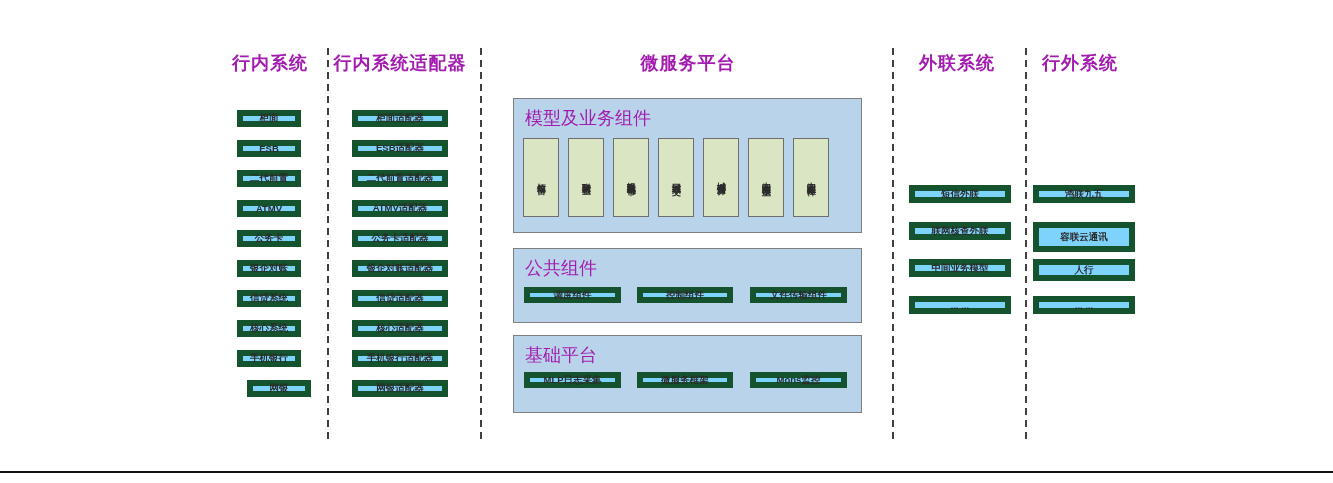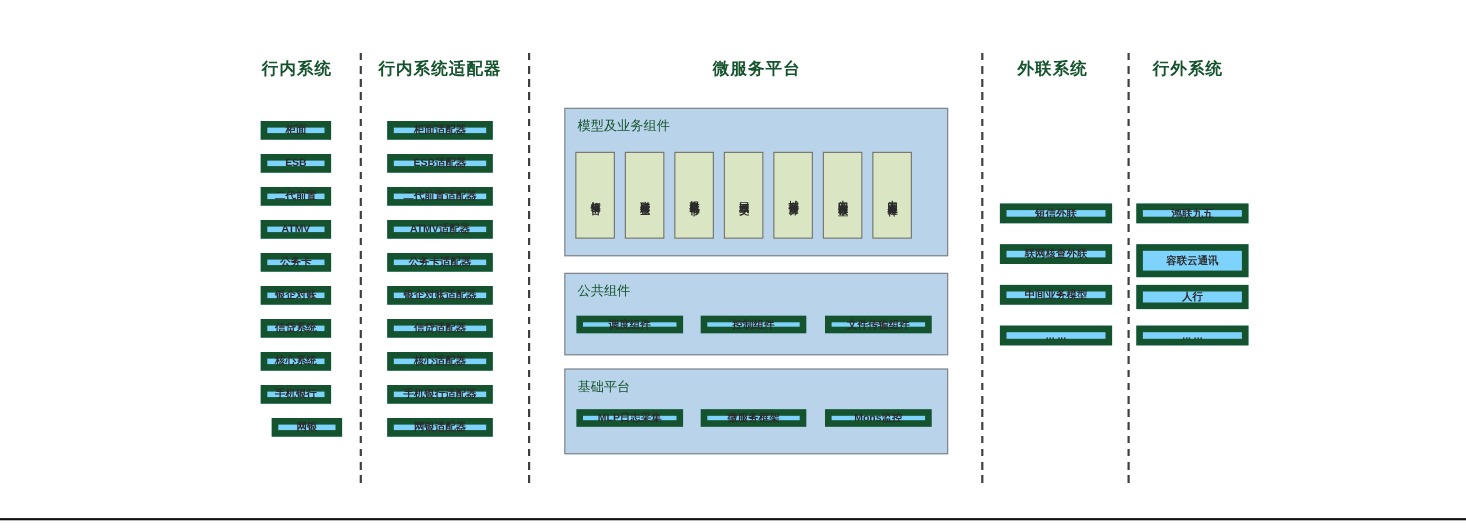--- a/index.html
+++ b/index.html
@@ -2,36 +2,36 @@
 <html><head>
 <meta charset="utf-8">
 <style>
   html,body{margin:0;padding:0;background:#ffffff;}
   .canvas{
     position:relative;width:1333px;height:483px;background:#ffffff;overflow:hidden;
     font-family:"Liberation Sans","DejaVu Sans",sans-serif;color:#2f2f2f;
   }
   .hdr{
     position:absolute;height:22px;line-height:22px;text-align:center;
-    font-size:15px;font-weight:bold;color:#14532d;letter-spacing:1px;white-space:nowrap;
+    font-size:18px;font-weight:bold;color:#a21caf;letter-spacing:1px;white-space:nowrap;
   }
   .dash{
     position:absolute;width:2px;top:48px;height:395px;
     background:repeating-linear-gradient(to bottom,#3f3f3f 0 7px,transparent 7px 12px);
   }
   .gbox{
     position:absolute;box-sizing:border-box;background:#7dd3fc;border:6px solid #14532d;
     display:flex;align-items:center;justify-content:center;
     font-size:9.5px;font-weight:bold;color:#2b2b2b;white-space:nowrap;
   }
   .bluebox{
     position:absolute;box-sizing:border-box;background:#b9d3ea;border:1px solid #7f7f7f;
   }
   .grouplabel{
-    position:absolute;font-size:12px;color:#14532d;white-space:nowrap;
+    position:absolute;font-size:18px;color:#a21caf;white-space:nowrap;
   }
   .vbox{
     position:absolute;box-sizing:border-box;background:#d9e5c3;border:1px solid #6e6e6e;
     display:flex;align-items:center;justify-content:center;
   }
   .vbox span{
     writing-mode:vertical-rl;text-orientation:upright;
     font-size:9px;font-weight:bold;color:#2b2b2b;letter-spacing:1px;line-height:1;
   }
   .bottomline{

